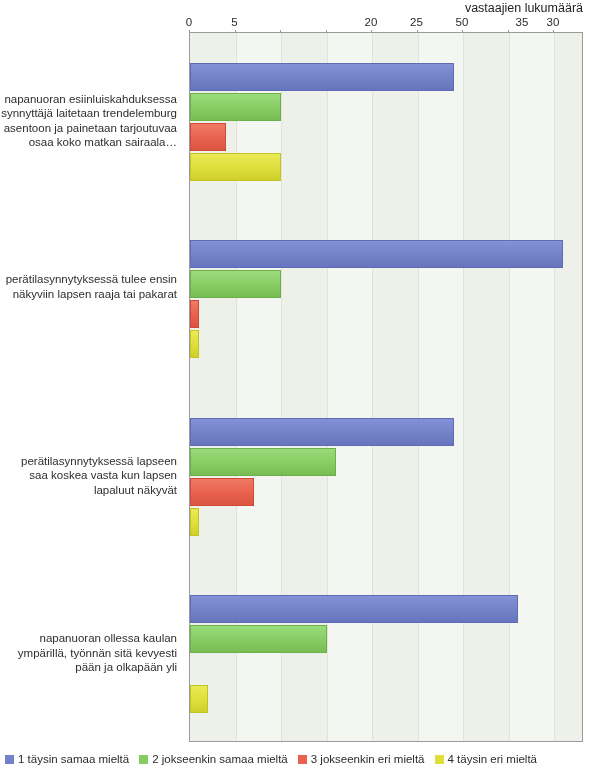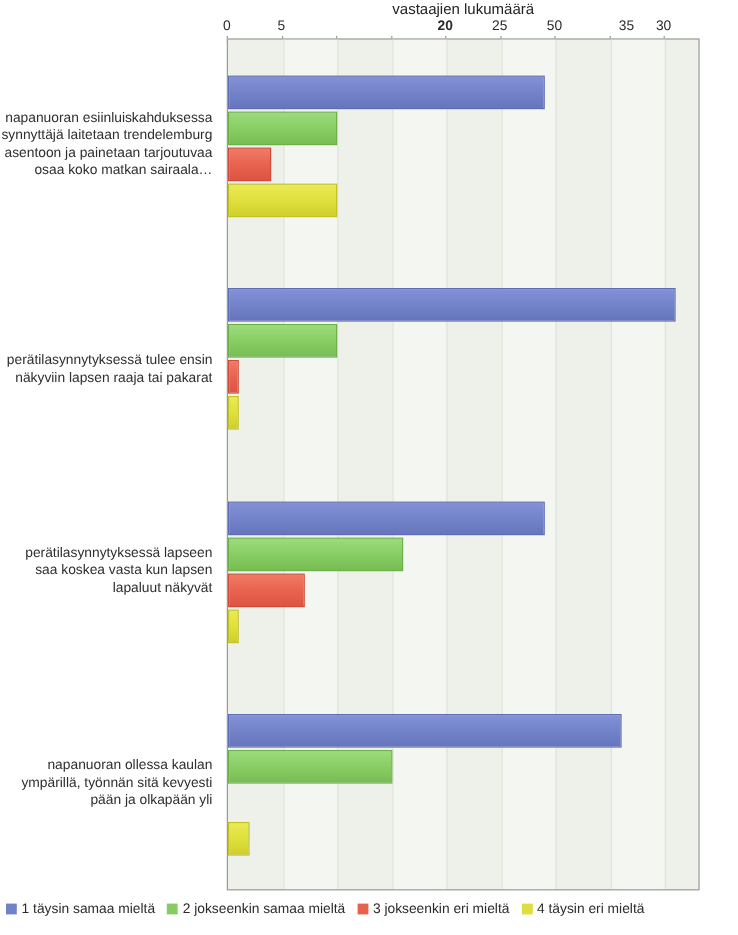--- a/index.html
+++ b/index.html
@@ -20,21 +20,21 @@
     width: 615px;
     height: 779px;
   }
 
   
   #axis-title {
     position: absolute;
     left: 189px;
     top: 0px;
     width: 394px;
-    text-align: center;
+    text-align: right;
     font-size: 12.5px;
     color: #222;
     line-height: 16px;
     white-space: nowrap;
   }
 
   
   #tick-band {
     position: absolute;
     left: 189px;
@@ -163,21 +163,21 @@
 
   <div id="tick-band">
       <div class="tick-label" style="left: 0px;">0</div>
       <div class="tick-mark" style="left: 0px;"></div>
       <div class="tick-label" style="left: 45.5px;">5</div>
       <div class="tick-mark" style="left: 45.5px;"></div>
       <div class="tick-label" style="left: 91px; margin-top: 32px;">10</div>
       <div class="tick-mark" style="left: 91px;"></div>
       <div class="tick-label" style="left: 136.5px; margin-top: 28px;">15</div>
       <div class="tick-mark" style="left: 136.5px;"></div>
-      <div class="tick-label" style="left: 182px; font-weight: bold;">20</div>
+      <div class="tick-label" style="left: 182px;">20</div>
       <div class="tick-mark" style="left: 182px;"></div>
       <div class="tick-label" style="left: 227.5px;">25</div>
       <div class="tick-mark" style="left: 227.5px;"></div>
       <div class="tick-label" style="left: 273px;">50</div>
       <div class="tick-mark" style="left: 273px;"></div>
       <div class="tick-label" style="left: 333px;">35</div>
       <div class="tick-mark" style="left: 318.5px;"></div>
       <div class="tick-label" style="left: 364px;">30</div>
       <div class="tick-mark" style="left: 364px;"></div>
     </div>
@@ -215,20 +215,20 @@
       </div>
       <div class="group" style="top: 562.25px; height: 118px;">
         <div class="bar s0" title="1 täysin samaa mieltä: 36" style="top: 0px; width: 327.6px;"></div>
         <div class="bar s1" title="2 jokseenkin samaa mieltä: 15" style="top: 30px; width: 136.5px;"></div>
         <div class="bar s3" title="4 täysin eri mieltä: 2" style="top: 90px; width: 18.2px;"></div>
       </div>
     </div>
 
   <div id="labels-layer">
       <div class="cat-label" style="top: 91.75px;">napanuoran esiinluiskahduksessa synnyttäjä laitetaan trendelemburg asentoon ja painetaan tarjoutuvaa osaa koko matkan sairaala…</div>
-      <div class="cat-label" style="top: 293px;">perätilasynnytyksessä tulee ensin näkyviin lapsen raaja tai pakarat</div>
+      <div class="cat-label" style="top: 272px;">perätilasynnytyksessä tulee ensin näkyviin lapsen raaja tai pakarat</div>
       <div class="cat-label" style="top: 453.75px;">perätilasynnytyksessä lapseen saa koskea vasta kun lapsen lapaluut näkyvät</div>
       <div class="cat-label" style="top: 631.25px;">napanuoran ollessa kaulan ympärillä, työnnän sitä kevyesti pään ja olkapään yli</div>
     </div>
 
   <div id="legend"><span class="legend-item"><span class="legend-swatch" style="background: rgb(114, 130, 200);"></span><span class="legend-text">1 täysin samaa mieltä</span></span><span class="legend-item"><span class="legend-swatch" style="background: rgb(134, 204, 99);"></span><span class="legend-text">2 jokseenkin samaa mieltä</span></span><span class="legend-item"><span class="legend-swatch" style="background: rgb(232, 97, 77);"></span><span class="legend-text">3 jokseenkin eri mieltä</span></span><span class="legend-item"><span class="legend-swatch" style="background: rgb(222, 222, 60);"></span><span class="legend-text">4 täysin eri mieltä</span></span></div>
 
 </div>
 
 </body></html>

